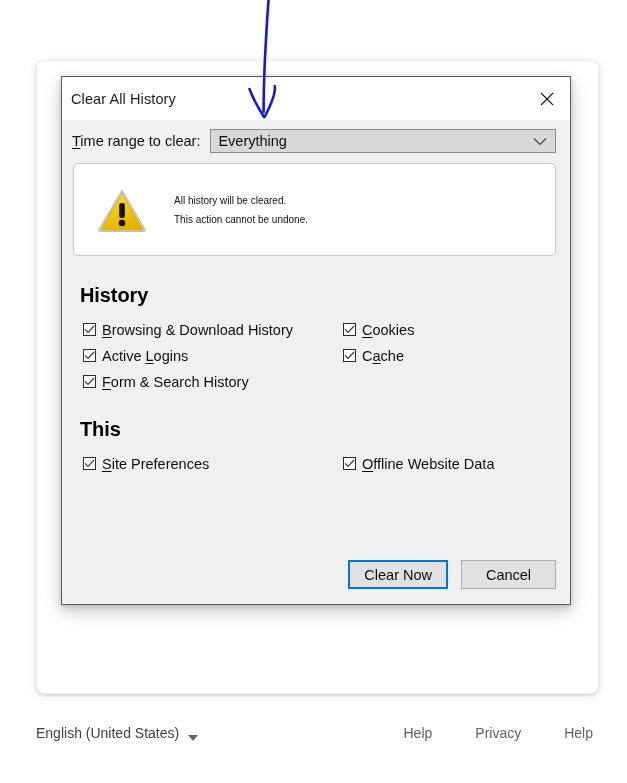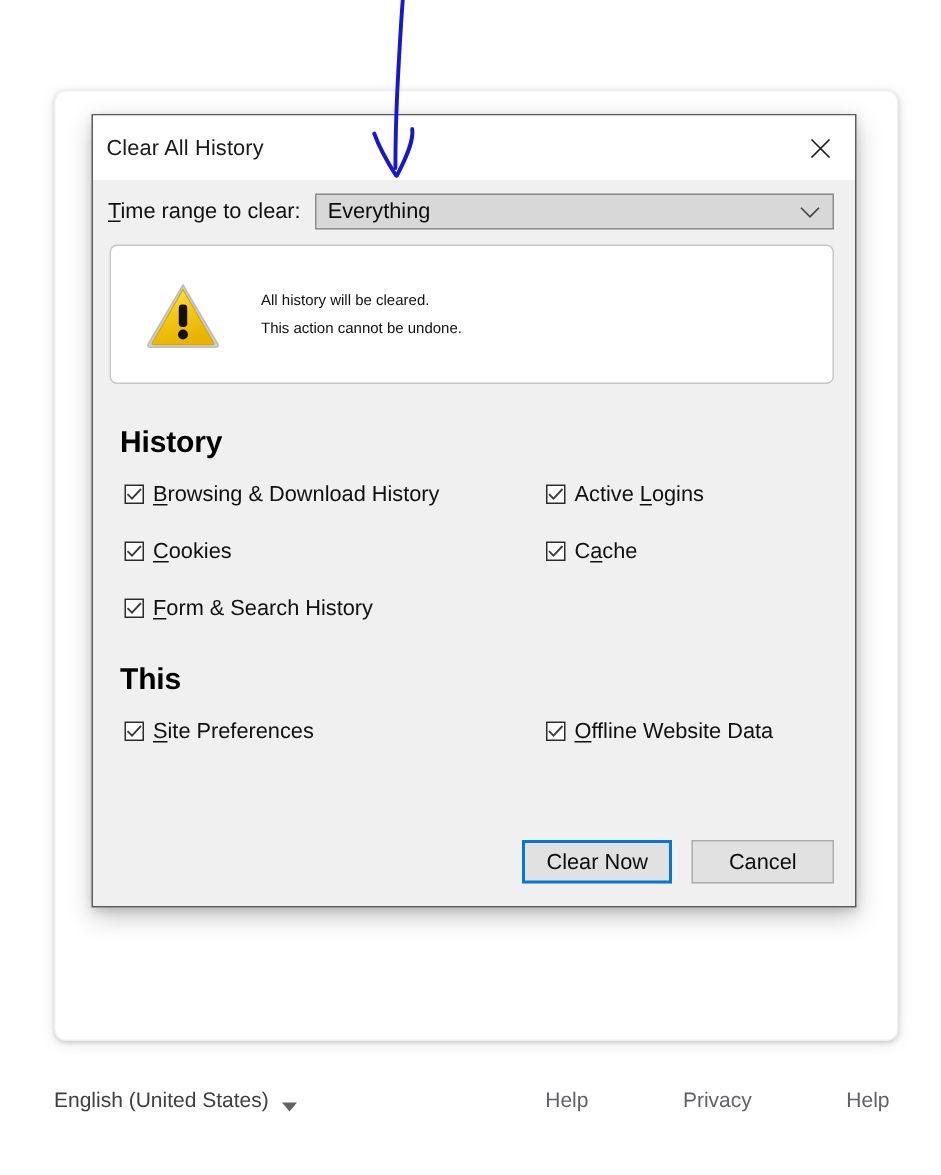--- a/index.html
+++ b/index.html
@@ -137,21 +137,20 @@
     font-weight: bold;
     color: #000000;
     margin: 28px 0 0 18px;
     letter-spacing: -.1px;
   }
   .checkgrid {
     margin: 14px 0 0 21px;
     display: grid;
     grid-template-columns: 260px auto;
     row-gap: 9px;
-    gap: 21px;
   }
   .check-item {
     display: flex;
     align-items: center;
     cursor: default;
     height: 17px;
   }
   .cb {
     width: 13px;
     height: 13px;
@@ -224,21 +223,21 @@
     margin-left: 9px;
     width: 0; height: 0;
     border-left: 5px solid transparent;
     border-right: 5px solid transparent;
     border-top: 6px solid #5f6368;
   }
   .footer-links {
     position: absolute;
     right: 34px;
     display: flex;
-    gap: 63px;
+    gap: 43px;
   }
   .footer-link {
     color: #5f6368;
     font-size: 14px;
     text-decoration: none;
     cursor: default;
   }
 
   
   #annotation {
@@ -311,30 +310,30 @@
       </span>
       <span class="check-label"><span class="acc">B</span><span>rowsing &amp; Download History</span></span>
     </div>
 
     <div class="check-item">
       <span class="cb">
         <svg width="11" height="9" viewBox="0 0 11 9">
             <path d="M1 4.4 L4 7.4 L10 1" stroke="#3c3c3c" stroke-width="1.25" fill="none"></path>
           </svg>
       </span>
+      <span class="check-label"><span class="acc">C</span><span>ookies</span></span>
+    </div>
+
+    <div class="check-item">
+      <span class="cb">
+        <svg width="11" height="9" viewBox="0 0 11 9">
+            <path d="M1 4.4 L4 7.4 L10 1" stroke="#3c3c3c" stroke-width="1.25" fill="none"></path>
+          </svg>
+      </span>
       <span class="check-label"><span>Active </span><span class="acc">L</span><span>ogins</span></span>
-    </div>
-
-    <div class="check-item">
-      <span class="cb">
-        <svg width="11" height="9" viewBox="0 0 11 9">
-            <path d="M1 4.4 L4 7.4 L10 1" stroke="#3c3c3c" stroke-width="1.25" fill="none"></path>
-          </svg>
-      </span>
-      <span class="check-label"><span class="acc">C</span><span>ookies</span></span>
     </div>
 
     <div class="check-item">
       <span class="cb">
         <svg width="11" height="9" viewBox="0 0 11 9">
             <path d="M1 4.4 L4 7.4 L10 1" stroke="#3c3c3c" stroke-width="1.25" fill="none"></path>
           </svg>
       </span>
       <span class="check-label"><span>C</span><span class="acc">a</span><span>che</span></span>
     </div>

